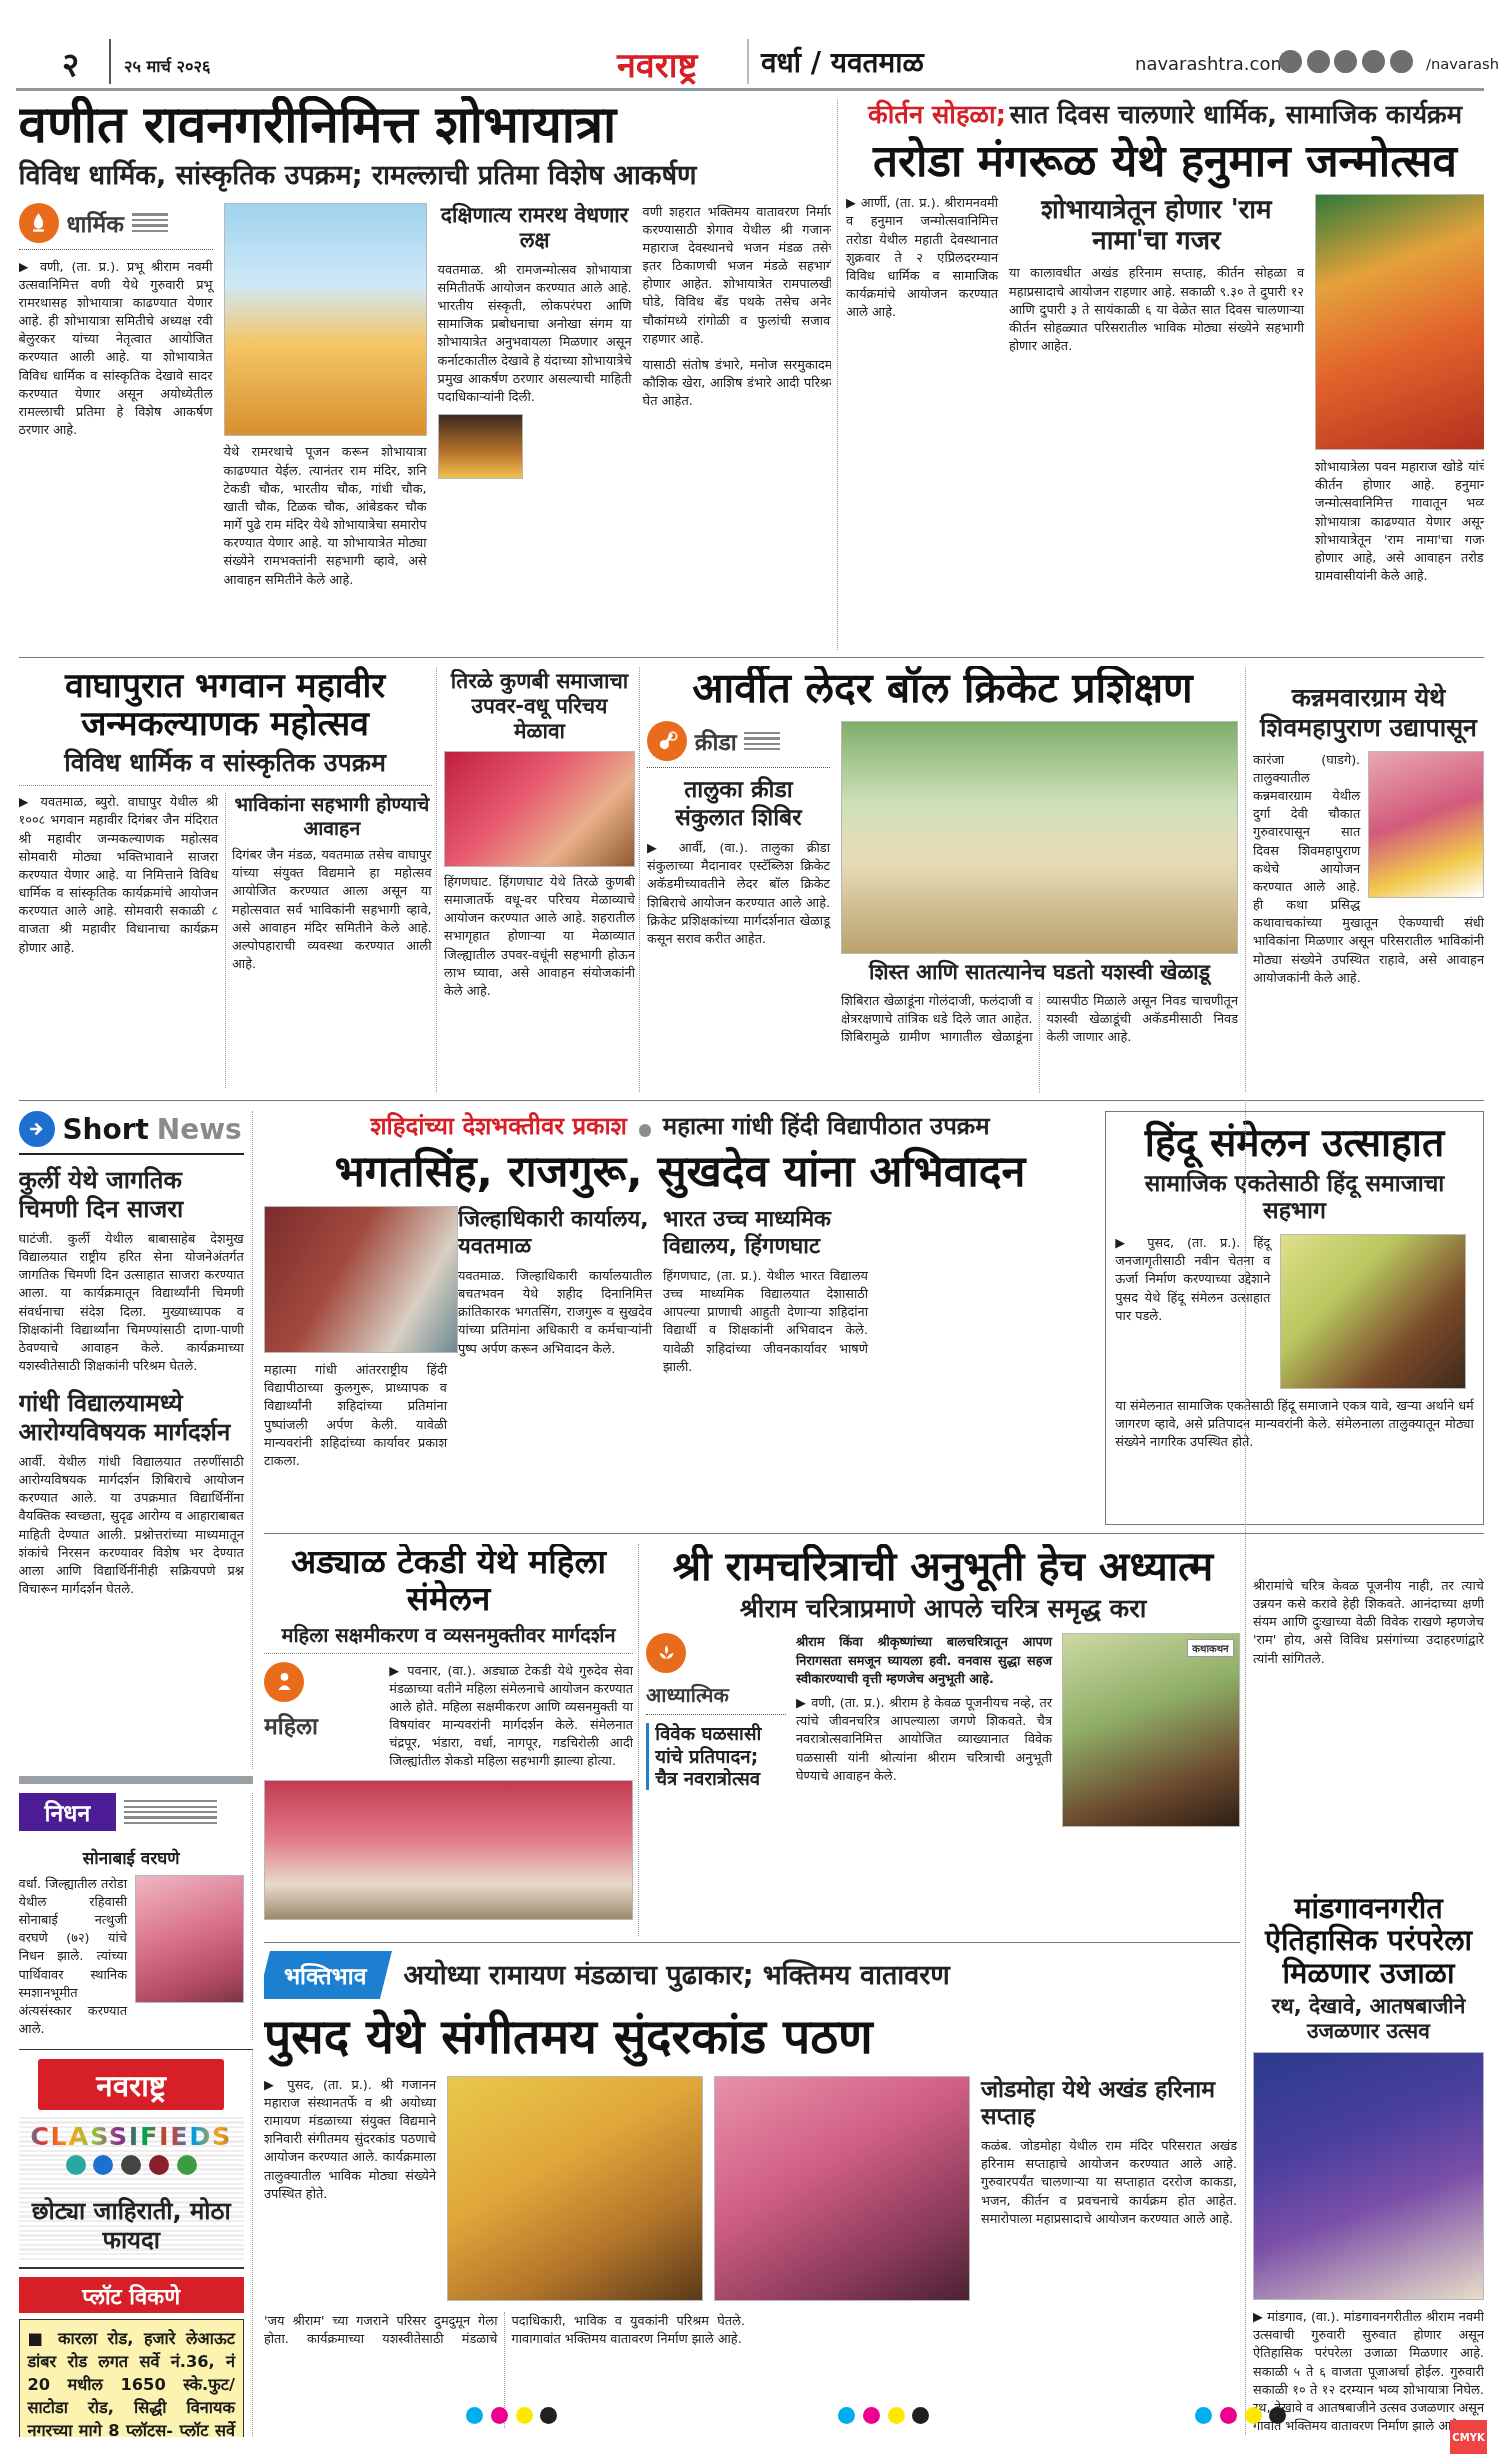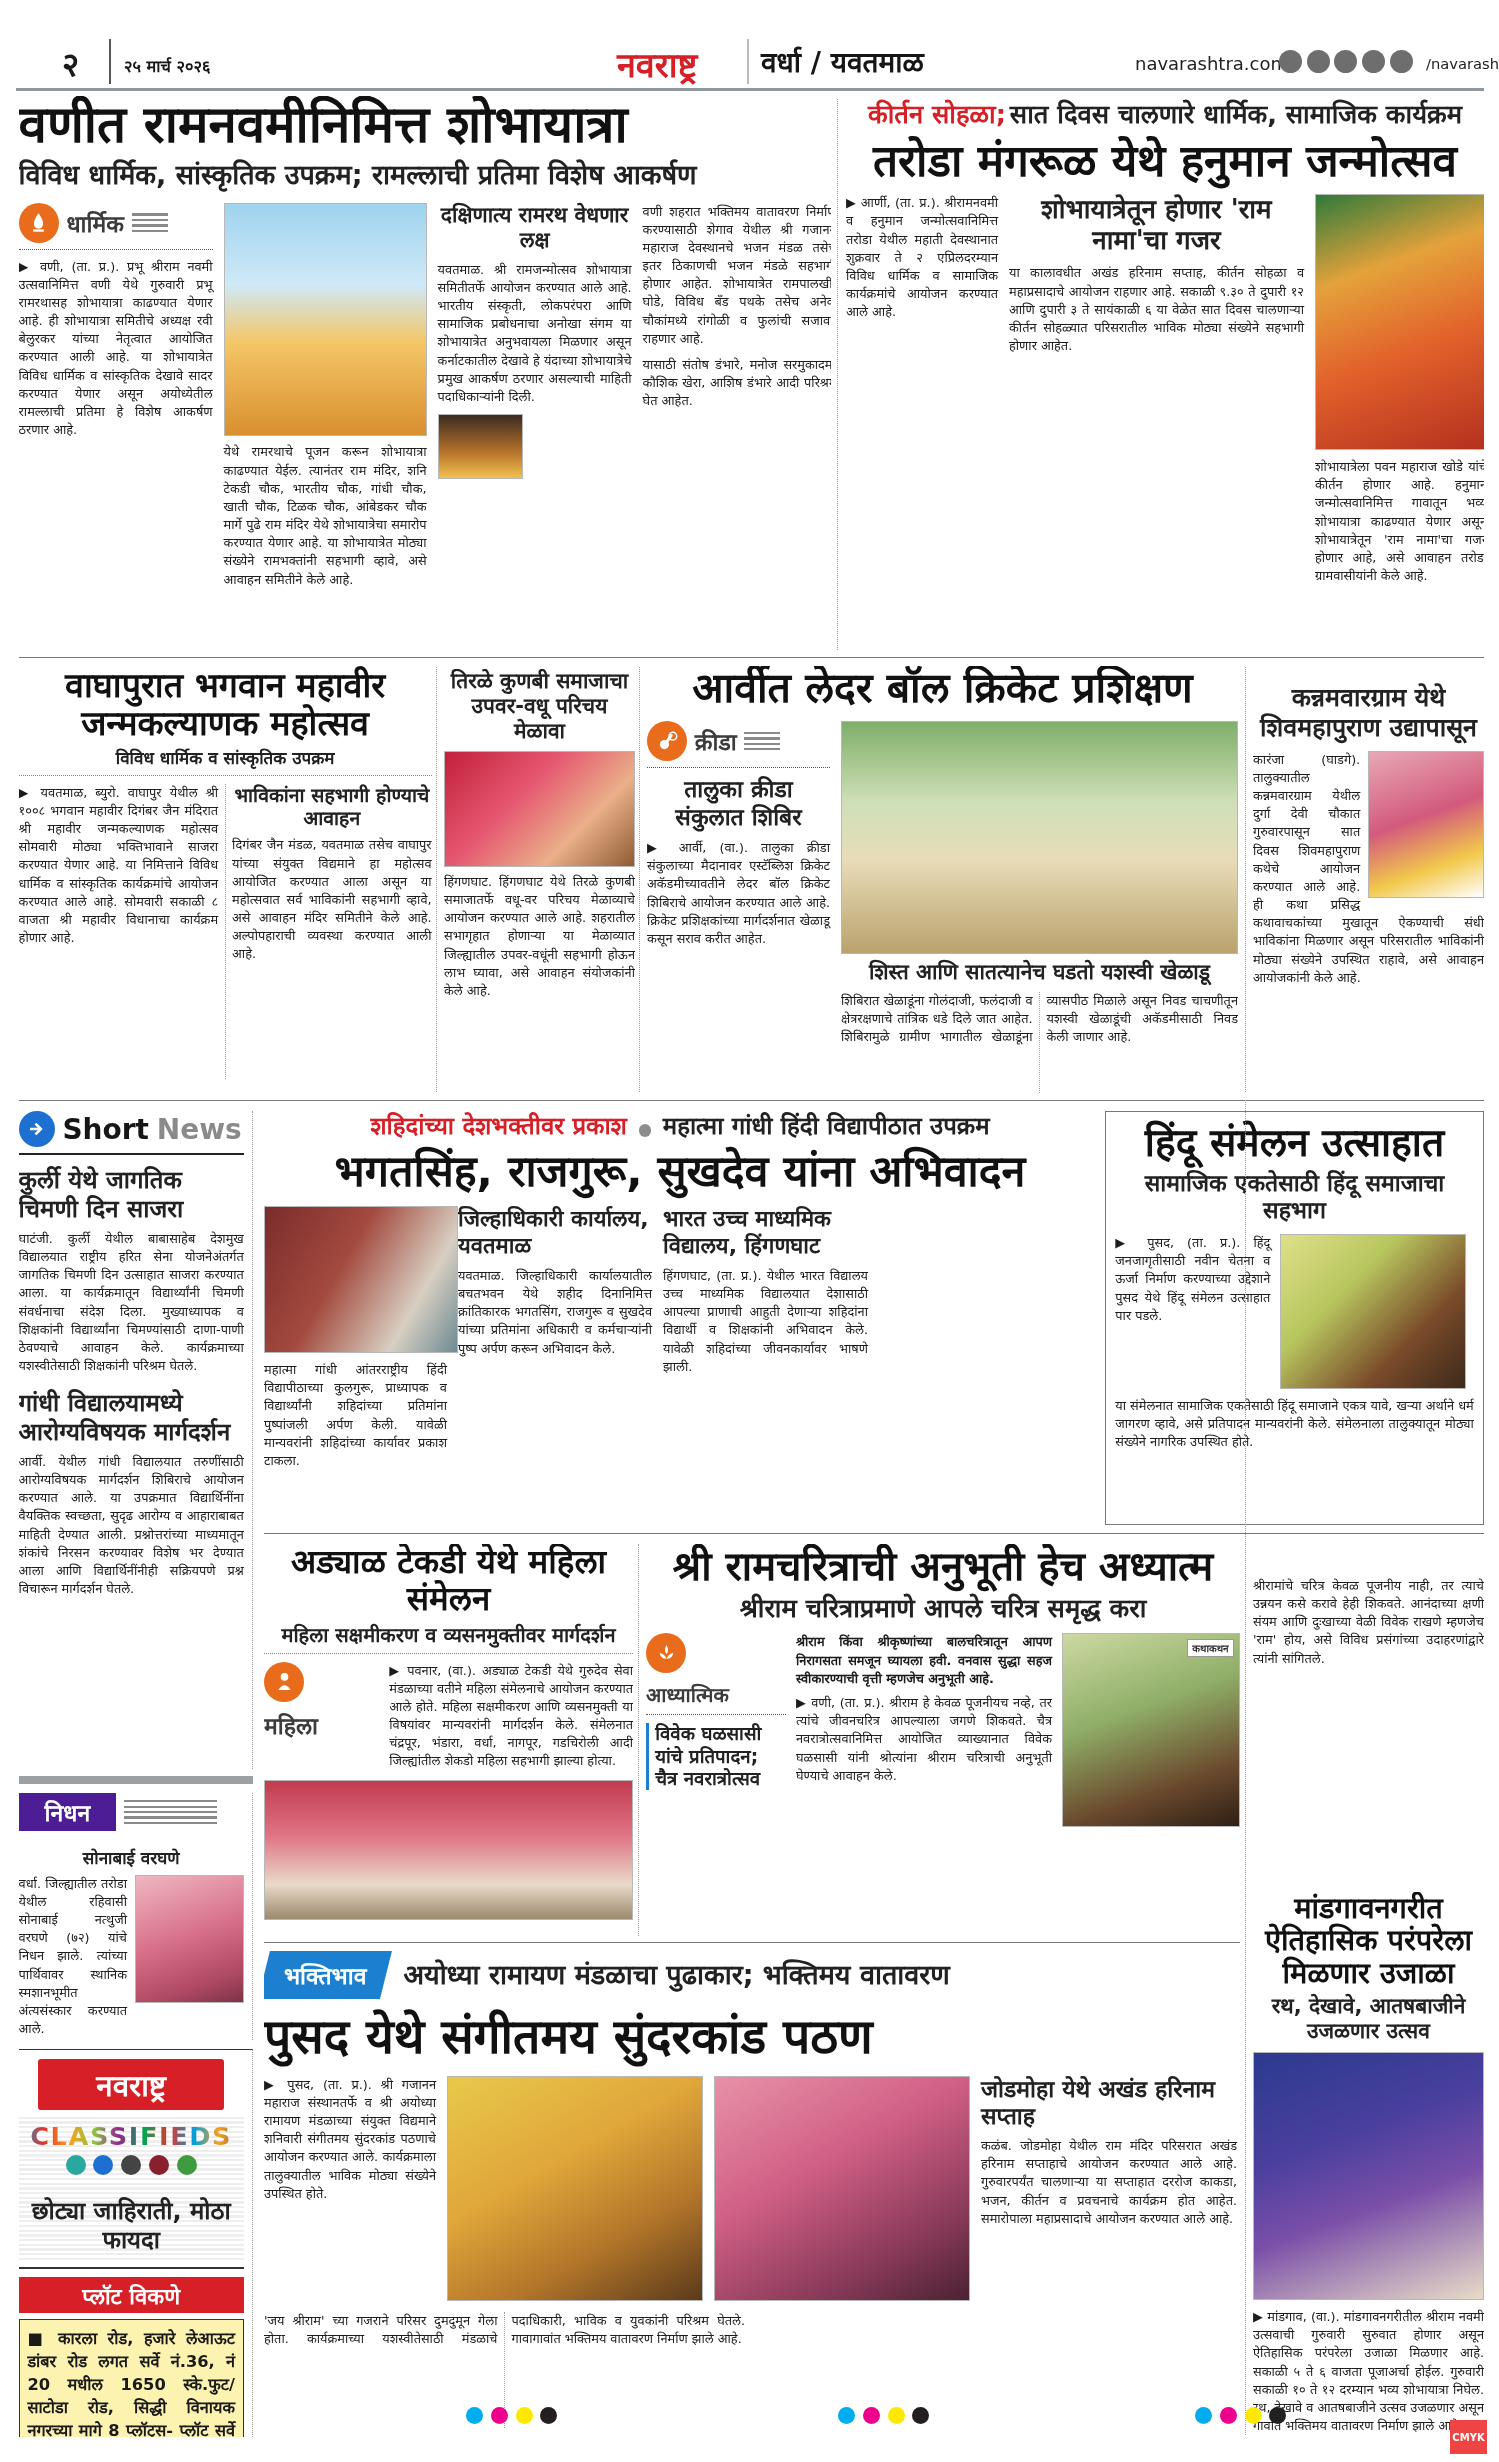--- a/index.html
+++ b/index.html
@@ -68,21 +68,21 @@
       <i></i>
       <i></i>
       <i></i>
       <i></i>
     </div>
     <div style="position:absolute;left:1426px;top:15.5px;font-size:14.7px;color:#222;">/navarashtra</div>
   </div>
   <div style="position:absolute;left:15.5px;top:88px;width:1468px;height:3.1px;background:#8e989e;"></div>
 
   <div class="story" style="left:18.6px;top:96px;width:812px;height:556px;">
-    <div class="h1" style="font-size:51px;">वणीत रामनवमीनिमित्त शोभायात्रा</div>
+    <div class="h1" style="font-size:51px;">वणीत रावनगरीनिमित्त शोभायात्रा</div>
     <div class="h2" style="font-size:27px;margin-top:6.2px;">विविध धार्मिक, सांस्कृतिक उपक्रम; रामल्लाची प्रतिमा विशेष आकर्षण</div>
     <div style="display:grid;grid-template-columns:194px 203px 194px 194px;gap:11px;margin-top:11px;">
       <div>
         <div class="section-tag">
           <span class="circle">
             <svg width="23" height="23" viewBox="0 0 30 30">
                 <path d="M15 3 C11 9 9 12 9 17 a6 6 0 0 0 12 0 C21 12 19 9 15 3 Z" fill="#fff"></path>
                 <rect x="8" y="24" width="14" height="3" fill="#fff"></rect>
               </svg>
           </span>
@@ -130,21 +130,21 @@
         <div class="photo" style="width:172px;height:256px;background:linear-gradient(160deg,#2f7a3a 0%,#e4a23b 30%,#e2622b 60%,#b5301f 100%);"></div>
         <div class="body-txt" style="margin-top:7.8px;">शोभायात्रेला पवन महाराज खोडे यांचे कीर्तन होणार आहे. हनुमान जन्मोत्सवानिमित्त गावातून भव्य शोभायात्रा काढण्यात येणार असून शोभायात्रेतून 'राम नामा'चा गजर होणार आहे, असे आवाहन तरोडा ग्रामवासीयांनी केले आहे.</div>
       </div>
     </div>
   </div>
 
   <div class="hline" style="left:18.6px;top:657px;width:1465px;border-top:0.8px solid #777;"></div>
 
   <div class="story" style="left:18.6px;top:666px;width:413px;height:428px;">
     <div class="h1 center" style="font-size:34px;">वाघापुरात भगवान महावीर जन्मकल्याणक महोत्सव</div>
-    <div class="h2 center" style="font-size:17px;margin-top:6.2px;border-bottom:0.8px dotted #888;padding-bottom:6.2px;">विविध धार्मिक व सांस्कृतिक उपक्रम</div>
+    <div class="h2 center" style="font-size:25px;margin-top:6.2px;border-bottom:0.8px dotted #888;padding-bottom:6.2px;">विविध धार्मिक व सांस्कृतिक उपक्रम</div>
     <div class="cols2 body-txt" style="margin-top:7.8px;height:295px;">
       <p>▶ यवतमाळ, ब्युरो. वाघापुर येथील श्री १००८ भगवान महावीर दिगंबर जैन मंदिरात श्री महावीर जन्मकल्याणक महोत्सव सोमवारी मोठ्या भक्तिभावाने साजरा करण्यात येणार आहे. या निमित्ताने विविध धार्मिक व सांस्कृतिक कार्यक्रमांचे आयोजन करण्यात आले आहे. सोमवारी सकाळी ८ वाजता श्री महावीर विधानाचा कार्यक्रम होणार आहे.</p>
       <p class="h2 center" style="font-size:19.4px;">भाविकांना सहभागी होण्याचे आवाहन</p>
       <p>दिगंबर जैन मंडळ, यवतमाळ तसेच वाघापुर यांच्या संयुक्त विद्यमाने हा महोत्सव आयोजित करण्यात आला असून या महोत्सवात सर्व भाविकांनी सहभागी व्हावे, असे आवाहन मंदिर समितीने केले आहे. अल्पोपहाराची व्यवस्था करण्यात आली आहे.</p>
     </div>
   </div>
 
   <div class="vline" style="left:436px;top:667px;height:425px;"></div>
 
   <div class="story" style="left:444px;top:669px;width:191px;height:425px;">

